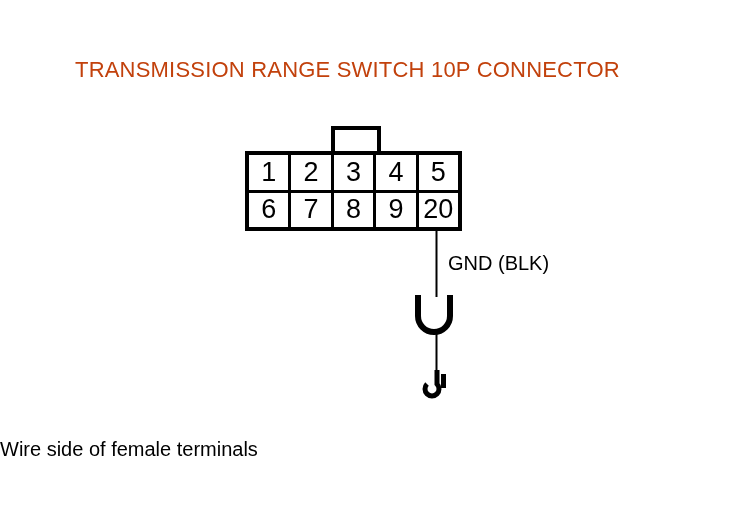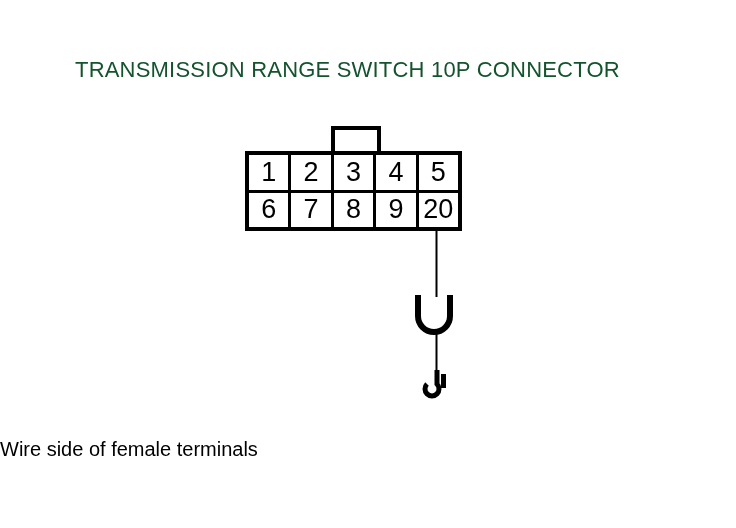--- a/index.html
+++ b/index.html
@@ -27,21 +27,21 @@
 
   
   .title {
     position: absolute;
     left: 75px;
     top: 57px;
     font-size: 22px;
     line-height: 26px;
     letter-spacing: 0.2px;
     white-space: nowrap;
-    color: #14532d;
+    color: #c2410c;
   }
 
   
   .connector {
     position: absolute;
     left: 245px;
     top: 151px;
     width: 217px;
     height: 80px;
     border: 4px solid #000;
@@ -151,16 +151,17 @@
     <line x1="436.5" y1="231" x2="436.5" y2="297" stroke="#000" stroke-width="2"></line>
 
     <path d="M 418 295 L 418 316 A 16 16 0 0 0 450 316 L 450 295" fill="none" stroke="#000" stroke-width="6" stroke-linecap="butt"></path>
 
     <line x1="436.5" y1="330" x2="436.5" y2="372" stroke="#000" stroke-width="2"></line>
 
     <path d="M 437 370 L 437 384 A 7 7 0 1 1 427 384" fill="none" stroke="#000" stroke-width="5" stroke-linecap="butt"></path>
     <line x1="443.5" y1="374" x2="443.5" y2="388" stroke="#000" stroke-width="5"></line>
   </svg>
 
+  <div class="wire-label">GND (BLK)</div>
 
   <div class="caption">Wire side of female terminals</div>
 
 </div>
 
 </body></html>

